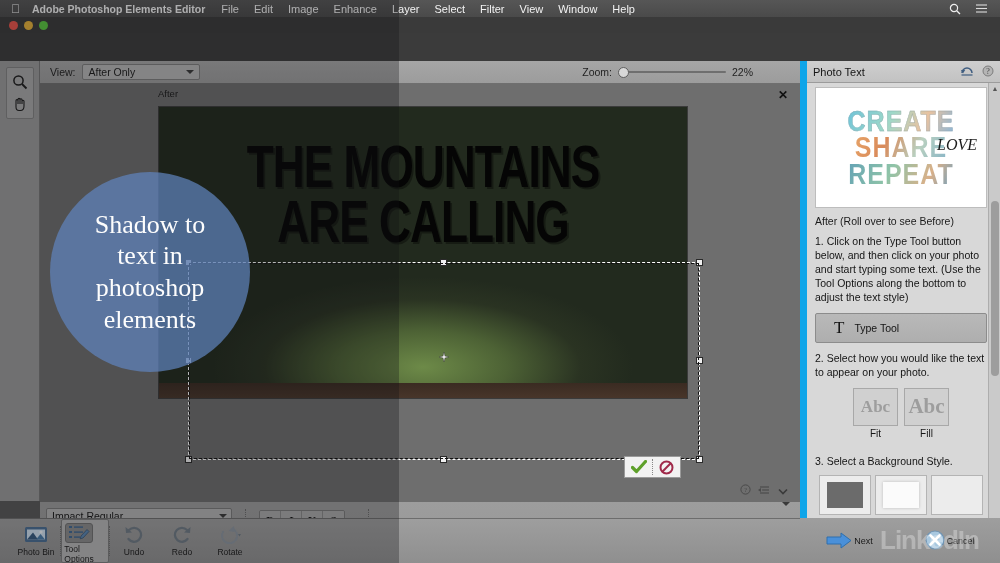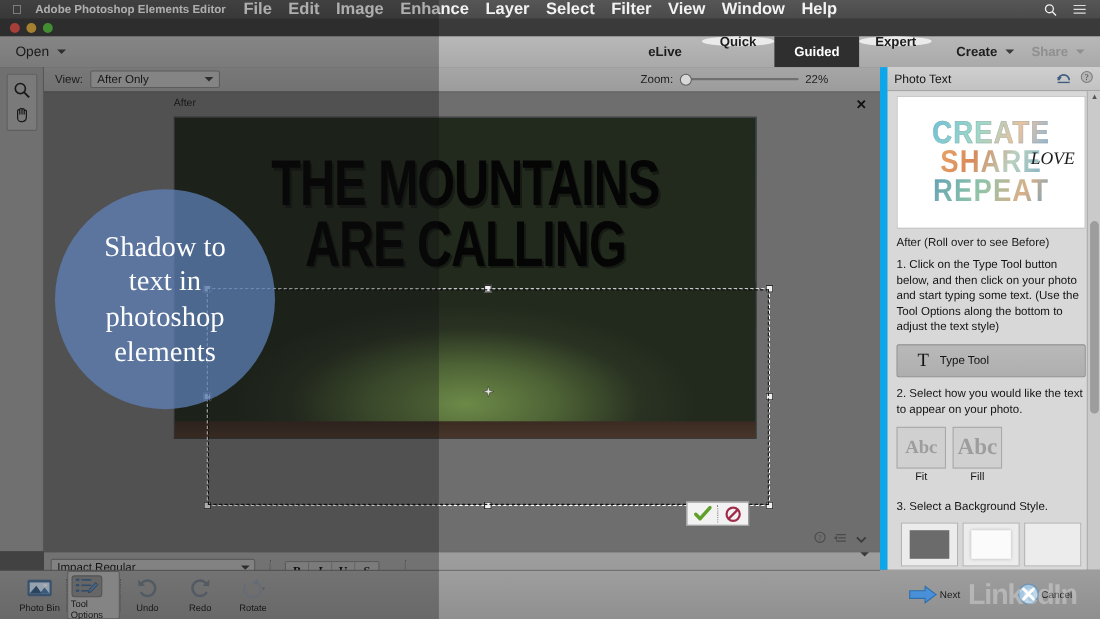--- a/index.html
+++ b/index.html
@@ -14,21 +14,21 @@
 
   
   .menubar {
     position: absolute; left: 0; top: 0; width: 1000px; height: 17px;
     background: linear-gradient(#565656, #4a4a4a);
     display: flex; align-items: center;
     color: #f2f2f2; font-size: 10.5px;
   }
   .menubar .apple { margin: 0 12px 0 11px; font-size: 12px; line-height: 1; }
   .menubar .appname { font-weight: bold; margin-right: 16px; font-size: 10.5px; }
-  .menubar .mi { margin-right: 15px; font-size: 15px; font-weight: bold; }
+  .menubar .mi { margin-right: 15px; font-size: 11px; }
   .menubar .right { margin-left: auto; display: flex; align-items: center; gap: 14px; padding-right: 12px; }
   .menubar .right svg { display: block; }
 
   
   .titlebar {
     position: absolute; left: 0; top: 17px; width: 1000px; height: 16px;
     background: #3a3a3a;
     display: flex; align-items: center;
   }
   .lights { display: flex; gap: 6px; padding-left: 9px; }
@@ -294,21 +294,21 @@
   }
   .rp-cap { font-size: 10.5px; color: #1a1a1a; margin: 7px 0 8px; }
   .rp-step { font-size: 10.5px; color: #141414; line-height: 1.33; margin-bottom: 8px; }
   .typebtn {
     width: 172px; height: 30px; background: linear-gradient(#b9b9b9,#aeaeae);
     border: 1px solid #8c8c8c; border-radius: 2px;
     display: flex; align-items: center; gap: 10px; padding-left: 18px;
     font-size: 10.5px; color: #141414; margin-bottom: 9px;
   }
   .typebtn .tglyph { font-family: "Liberation Serif", serif; font-size: 17px; color: #131313; }
-  .choices { display: flex; gap: 6px; margin-bottom: 16px; }
+  .choices { display: flex; gap: 6px; justify-content: center; margin-bottom: 16px; }
   .choice { display: flex; flex-direction: column; align-items: center; gap: 2px; }
   .choice .box {
     width: 45px; height: 38px; background: #d0d0d0; border: 1px solid #a8a8a8;
     display: flex; align-items: center; justify-content: center;
     font-family: "Liberation Serif", serif; font-size: 17px; color: #9d9d9d; font-weight: bold;
   }
   .choice .box.fill { font-size: 21px; }
   .choice .cl { font-size: 10px; color: #161616; }
   .bgrow { display: flex; gap: 4px; justify-content: center; }
   .bgc { display: flex; flex-direction: column; align-items: center; gap: 2px; }
@@ -381,42 +381,20 @@
   </div>
 
   <div class="titlebar">
     <div class="lights">
       <span class="light l-red"></span>
       <span class="light l-yel"></span>
       <span class="light l-grn"></span>
     </div>
   </div>
 
-  <div class="appbar">
-    <div class="open-btn">
-      <span>Open</span>
-      <span class="caret-down"></span>
-    </div>
-    <div class="tabs">
-      <div class="tab">eLive</div>
-      <div class="tab light">Quick</div>
-      <div class="tab active">Guided</div>
-      <div class="tab light">Expert</div>
-    </div>
-    <div class="appbar-right">
-      <div class="cr-btn">
-        <span>Create</span>
-        <span class="caret-down"></span>
-      </div>
-      <div class="cr-btn disabled">
-        <span>Share</span>
-        <span class="caret-down"></span>
-      </div>
-    </div>
-  </div>
 
   <div class="main">
 
     <div class="toolstrip">
       <div class="tool-group">
         <div class="tool-btn">
           <svg width="16" height="16" viewBox="0 0 16 16">
               <circle cx="6.5" cy="6.5" r="4.6" fill="none" stroke="#1c1c1c" stroke-width="1.5"></circle>
               <line x1="10" y1="10" x2="14.5" y2="14.5" stroke="#1c1c1c" stroke-width="1.8"></line>
             </svg>

